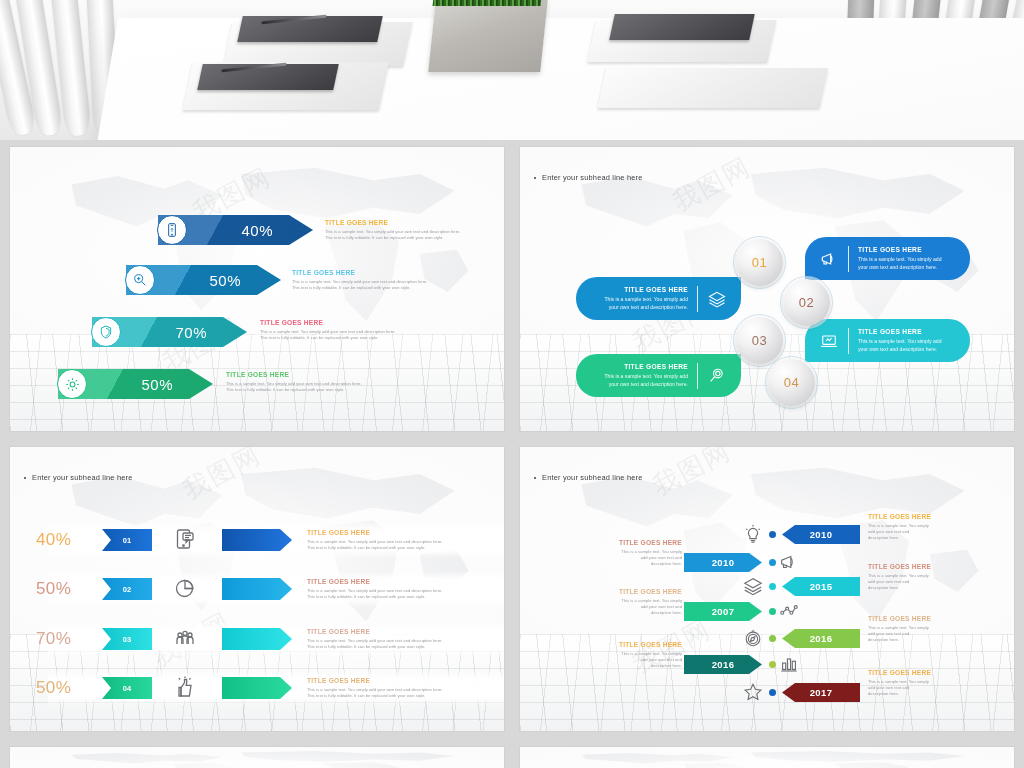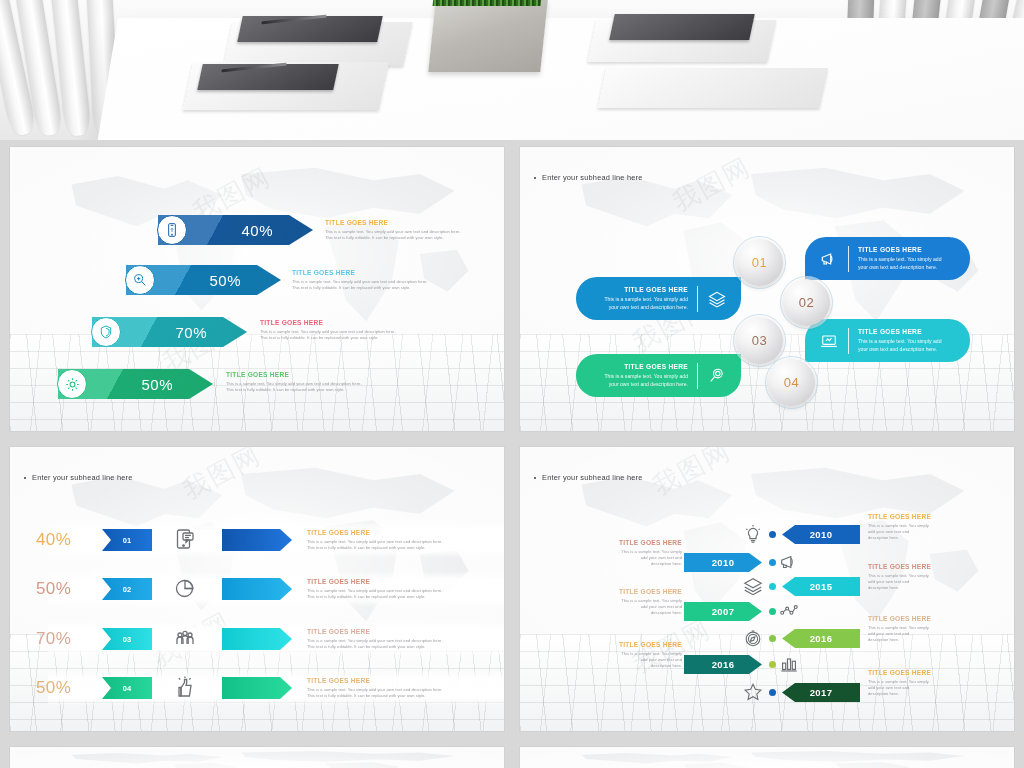--- a/index.html
+++ b/index.html
@@ -656,21 +656,21 @@
           <span>This is a sample text. You simply</span><br><span>add your own text and</span><br><span>description  here.</span>
         </div>
       </div>
 
       <div class="node" style="top:242px;background:#1463bd;"></div>
       <span class="ic" style="left:222px;top:234px;">
         <svg width="22" height="22" viewBox="0 0 24 24" fill="none" stroke="#6d6f74" stroke-width="1.25">
           <path d="M12 3.6l2.6 5.5 6 .8-4.4 4.2 1.1 6-5.3-2.9-5.3 2.9 1.1-6L3.4 9.9l6-.8z"></path>
         </svg>
       </span>
-      <div class="yr r" style="left:262px;top:236px;background:#14532d;">2017</div>
+      <div class="yr r" style="left:262px;top:236px;background:#7f1d1d;">2017</div>
       <div class="tx" style="left:348px;top:222px;">
         <div class="ttl" style="color:#efb14e">TITLE GOES HERE</div>
         <div class="bdy">
           <span>This is a sample text. You simply</span><br><span>add your own text and</span><br><span>description  here.</span>
         </div>
       </div>
     </div>
 
     <div class="slide" style="left:10px;top:607px;height:60px;">
       <div class="bg">

